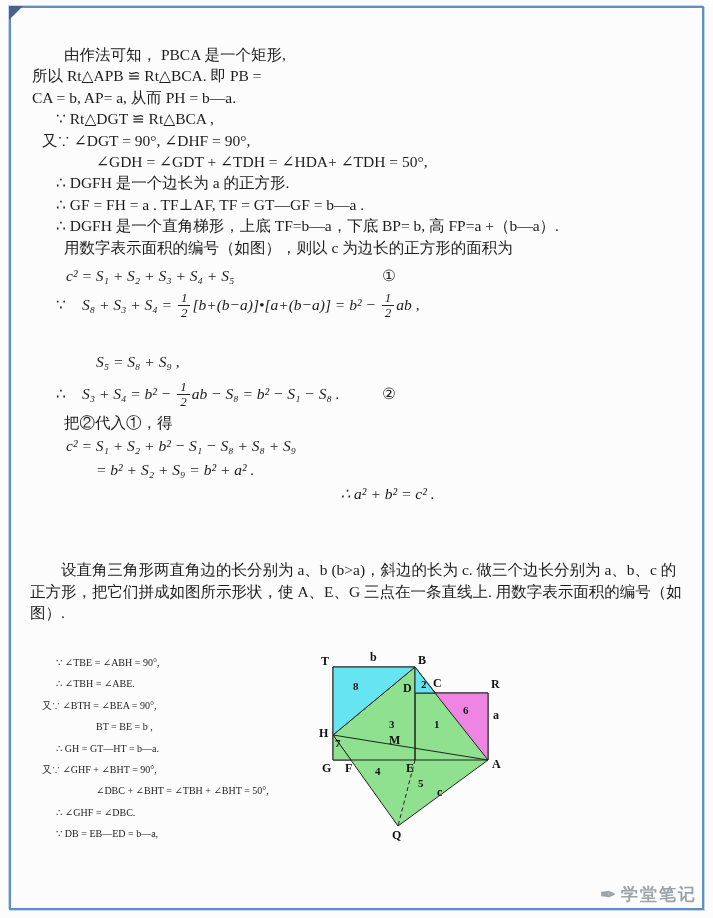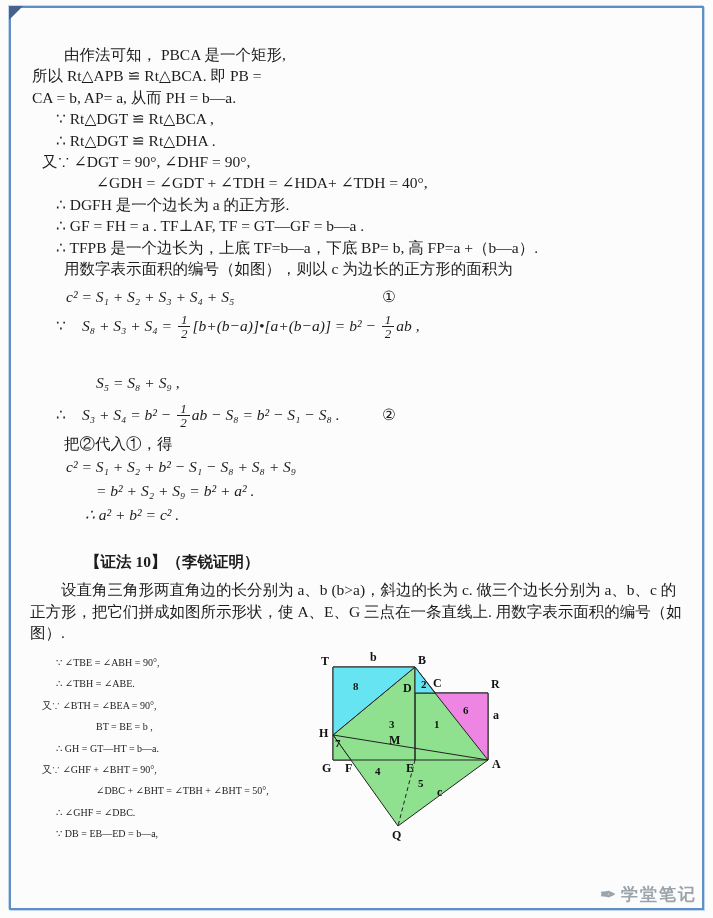--- a/index.html
+++ b/index.html
@@ -18,21 +18,21 @@
   .fline{position:relative;white-space:nowrap;}
   .fline .m,.fline .frac{font-style:italic;text-align:right;}
   .fline .lead{display:inline-block;font-style:normal;margin-right:16px;}
   .f1{padding-left:36px;height:24px;line-height:24px;}
   .f2{padding-left:26px;height:34px;line-height:34px;}
   .f3{padding-left:66px;height:28px;line-height:28px;margin-top:26px;}
   .f4{padding-left:26px;height:36px;line-height:36px;}
   .f5{padding-left:34px;height:22px;line-height:22px;}
   .f6{padding-left:36px;height:24px;line-height:24px;}
   .f7{padding-left:66px;height:24px;line-height:24px;}
-  .f8{padding-left:55px;height:24px;line-height:24px;font-style:italic;}
+  .f8{padding-left:55px;height:24px;line-height:24px;font-style:italic;text-align:center;}
   .frac{display:inline-block;text-align:center;vertical-align:-0.55em;line-height:1.05;margin:0 2px;font-size:13px;}
   .frac .fn{display:block;border-bottom:1px solid #222;padding:0 3px;}
   .frac .fd{display:block;padding:0 3px;}
   .tag{position:absolute;left:352px;font-style:normal;}
   .section{position:absolute;left:30px;top:552px;width:660px;font-size:15.5px;}
   .heading{font-weight:bold;padding-left:55px;line-height:20px;}
   .intro{margin-top:7px;line-height:21.5px;text-indent:2em;white-space:normal;width:656px;}
   .proof10{position:absolute;left:30px;top:652px;width:300px;font-size:10px;line-height:21.3px;white-space:nowrap;}
   .figure{position:absolute;left:315px;top:648px;width:200px;height:200px;}
   .figure svg text{font-family:"Liberation Serif","DejaVu Serif",serif;font-weight:bold;fill:#111;}
@@ -46,26 +46,25 @@
 <body>
 
 <div class="frame"></div>
 <div class="corner-tri"></div>
 
 <div class="content">
   <div class="ln p1">由作法可知， PBCA 是一个矩形,</div>
   <div class="ln p0">所以 Rt△APB ≌ Rt△BCA. 即 PB =</div>
   <div class="ln p0">CA = b, AP= a, 从而 PH = b—a.</div>
   <div class="ln p2">∵ Rt△DGT ≌ Rt△BCA ,</div>
-  <div class="ln p2">∴ Rt△DGT ≌ Rt△DHA .</div>
   <div class="ln p3">又∵ ∠DGT = 90°, ∠DHF = 90°,</div>
-  <div class="ln p4">∠GDH = ∠GDT + ∠TDH = ∠HDA+ ∠TDH = 40°,</div>
+  <div class="ln p4">∠GDH = ∠GDT + ∠TDH = ∠HDA+ ∠TDH = 50°,</div>
   <div class="ln p2">∴ DGFH 是一个边长为 a 的正方形.</div>
   <div class="ln p2">∴ GF = FH = a . TF⊥AF, TF = GT—GF = b—a .</div>
-  <div class="ln p2">∴ TFPB 是一个边长为，上底 TF=b—a，下底 BP= b, 高 FP=a +（b—a）.</div>
+  <div class="ln p2">∴ DGFH 是一个直角梯形，上底 TF=b—a，下底 BP= b, 高 FP=a +（b—a）.</div>
   <div class="ln p1">用数字表示面积的编号（如图），则以 c 为边长的正方形的面积为</div>
 
   <div class="fblock">
     <div class="fline f1">
       <span class="m">c² = S₁ + S₂ + S₃ + S₄ + S₅</span>
       <span class="tag">①</span>
     </div>
     <div class="fline f2">
       <span class="lead">∵</span><span class="m">S₈ + S₃ + S₄ = </span><span class="frac"><span class="fn">1</span><span class="fd">2</span></span><span class="m">[b+(b−a)]•[a+(b−a)]</span><span class="m"> = b² − </span><span class="frac"><span class="fn">1</span><span class="fd">2</span></span><span class="m">ab ,</span>
     </div>
@@ -81,21 +80,20 @@
       <span class="m">c² = S₁ + S₂ + b² − S₁ − S₈ + S₈ + S₉</span>
     </div>
     <div class="fline f7">
       <span class="m">= b² + S₂ + S₉ = b² + a² .</span>
     </div>
     <div class="fline f8">∴ a² + b² = c² .</div>
   </div>
 </div>
 
 <div class="section">
-  <div class="heading">【证法 10】（李锐证明）</div>
   <div class="intro">设直角三角形两直角边的长分别为 a、b (b&gt;a)，斜边的长为 c. 做三个边长分别为 a、b、c 的正方形，把它们拼成如图所示形状，使 A、E、G 三点在一条直线上. 用数字表示面积的编号（如图）.</div>
 </div>
 
 <div class="proof10">
   <div class="ln p2">∵ ∠TBE = ∠ABH = 90°,</div>
   <div class="ln p2">∴ ∠TBH = ∠ABE.</div>
   <div class="ln p3">又∵ ∠BTH = ∠BEA = 90°,</div>
   <div class="ln p4">BT = BE = b ,</div>
   <div class="ln p2">∴ GH = GT—HT = b—a.</div>
   <div class="ln p3">又∵ ∠GHF + ∠BHT = 90°,</div>

